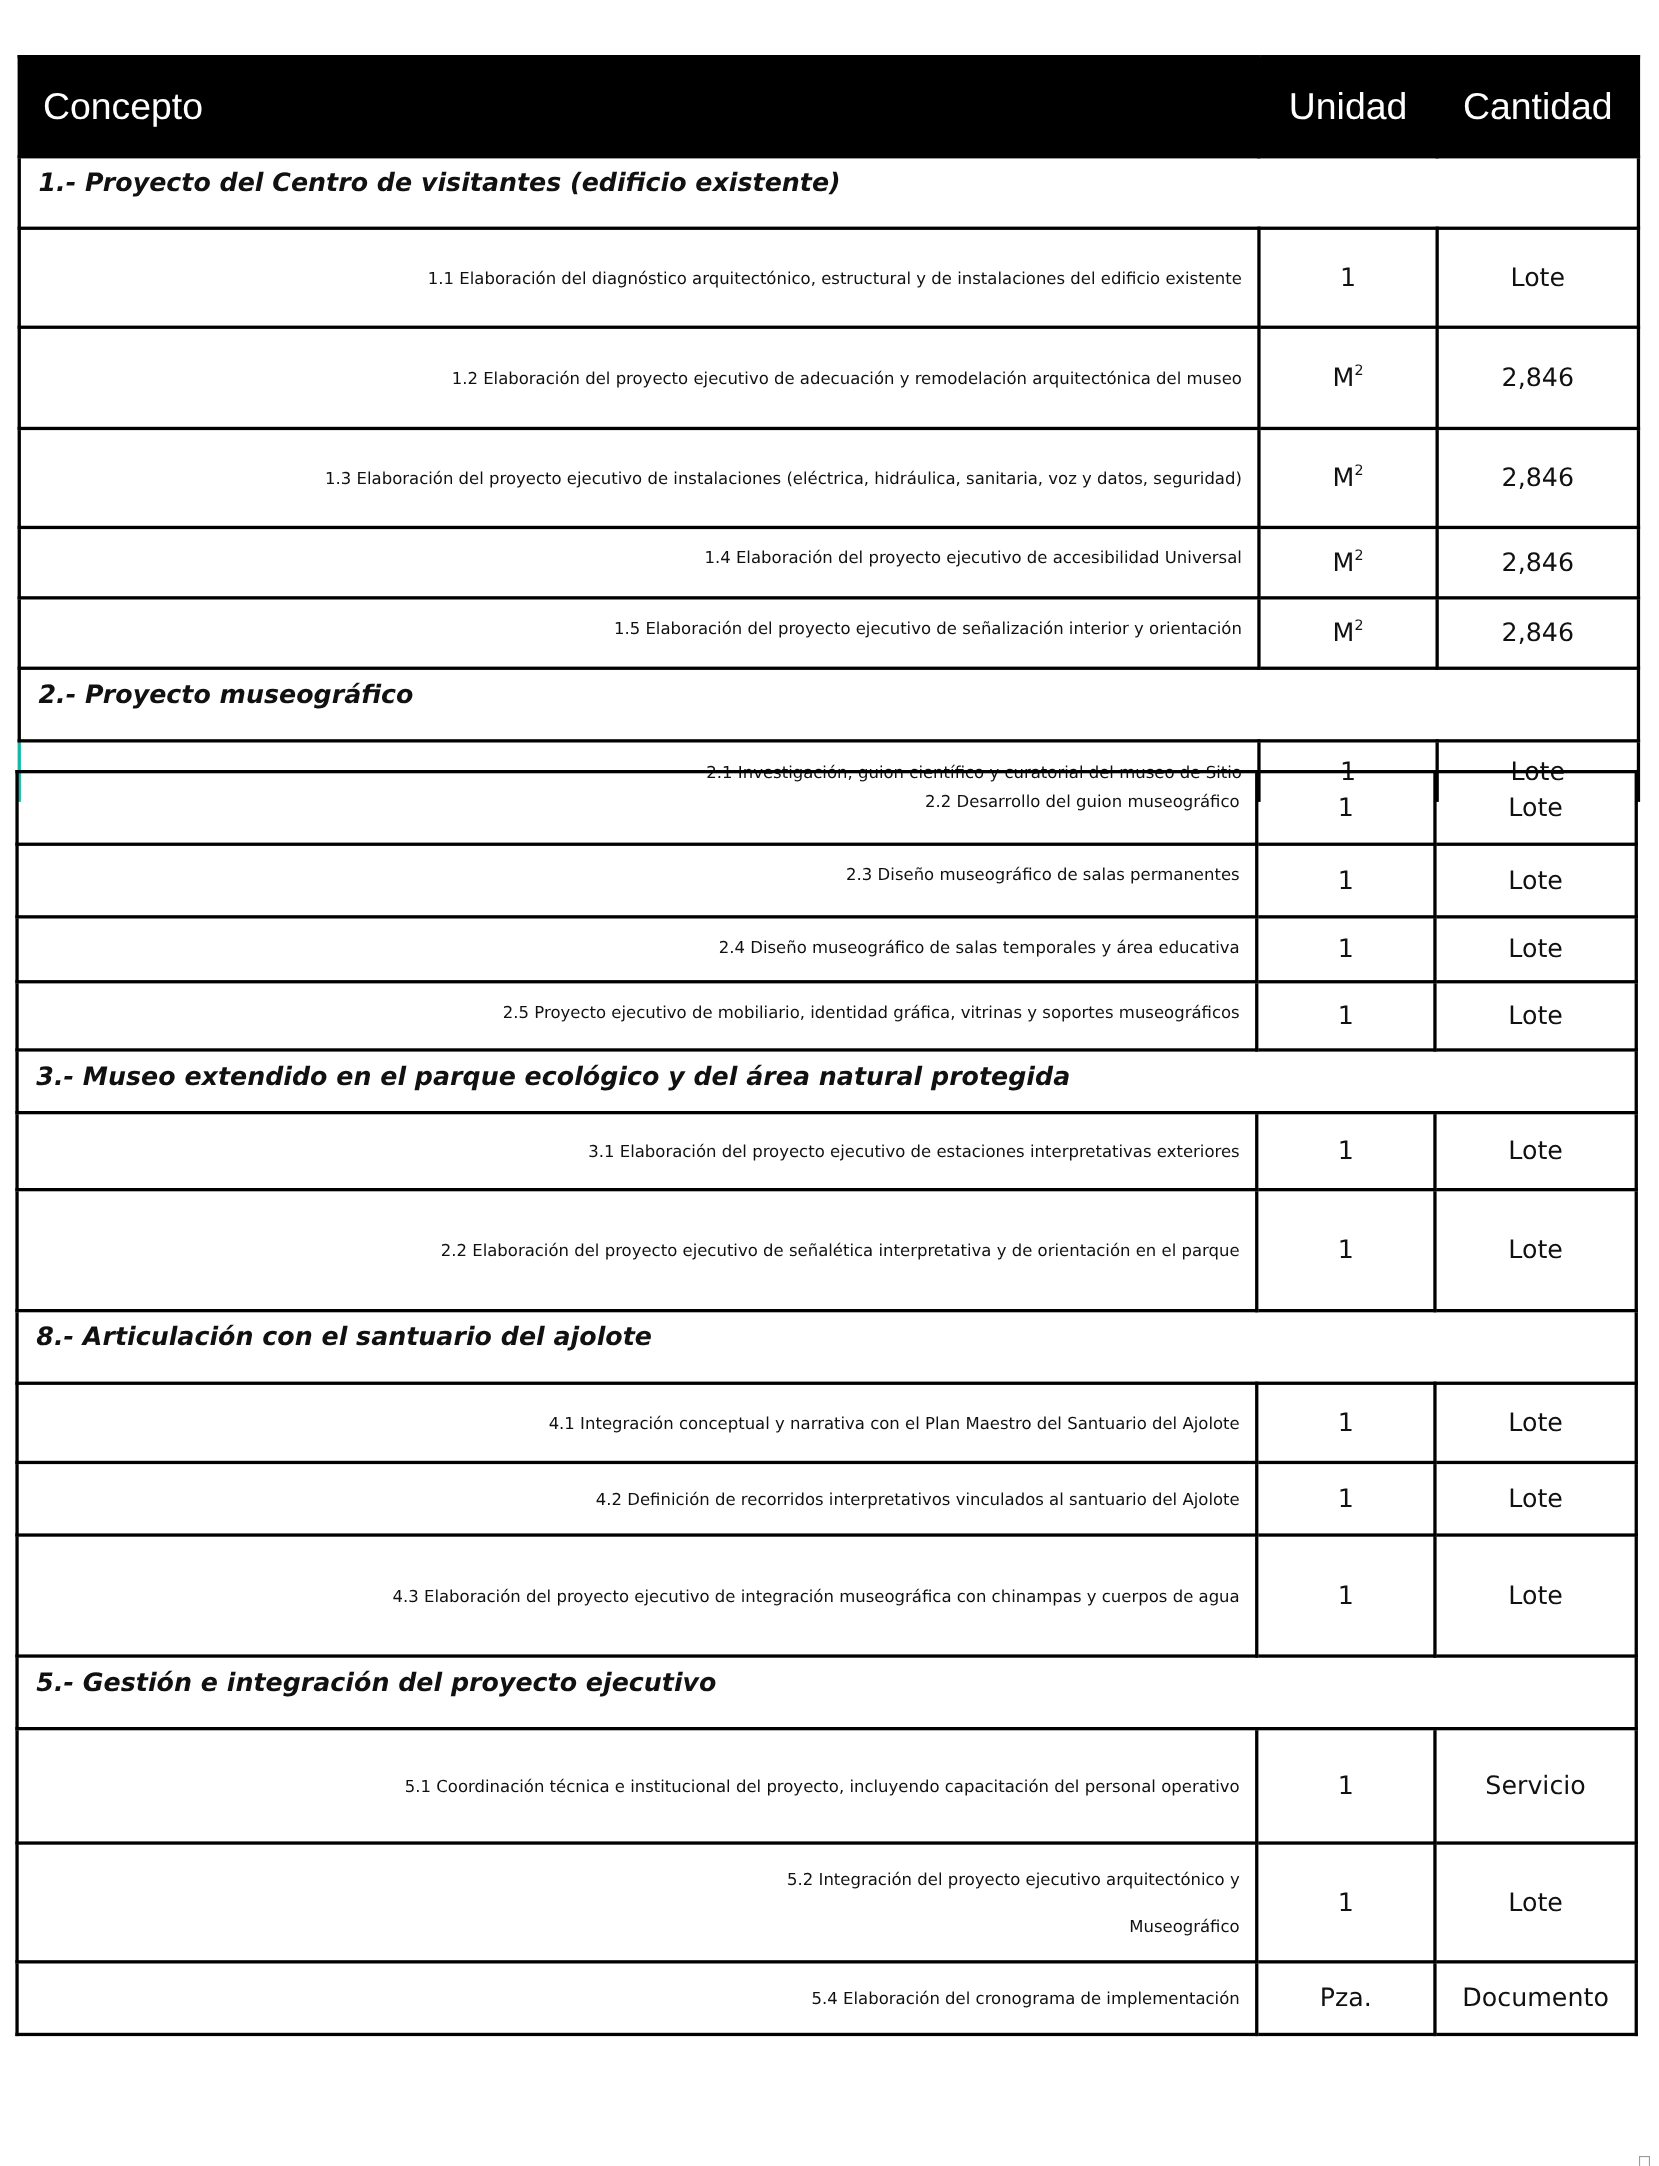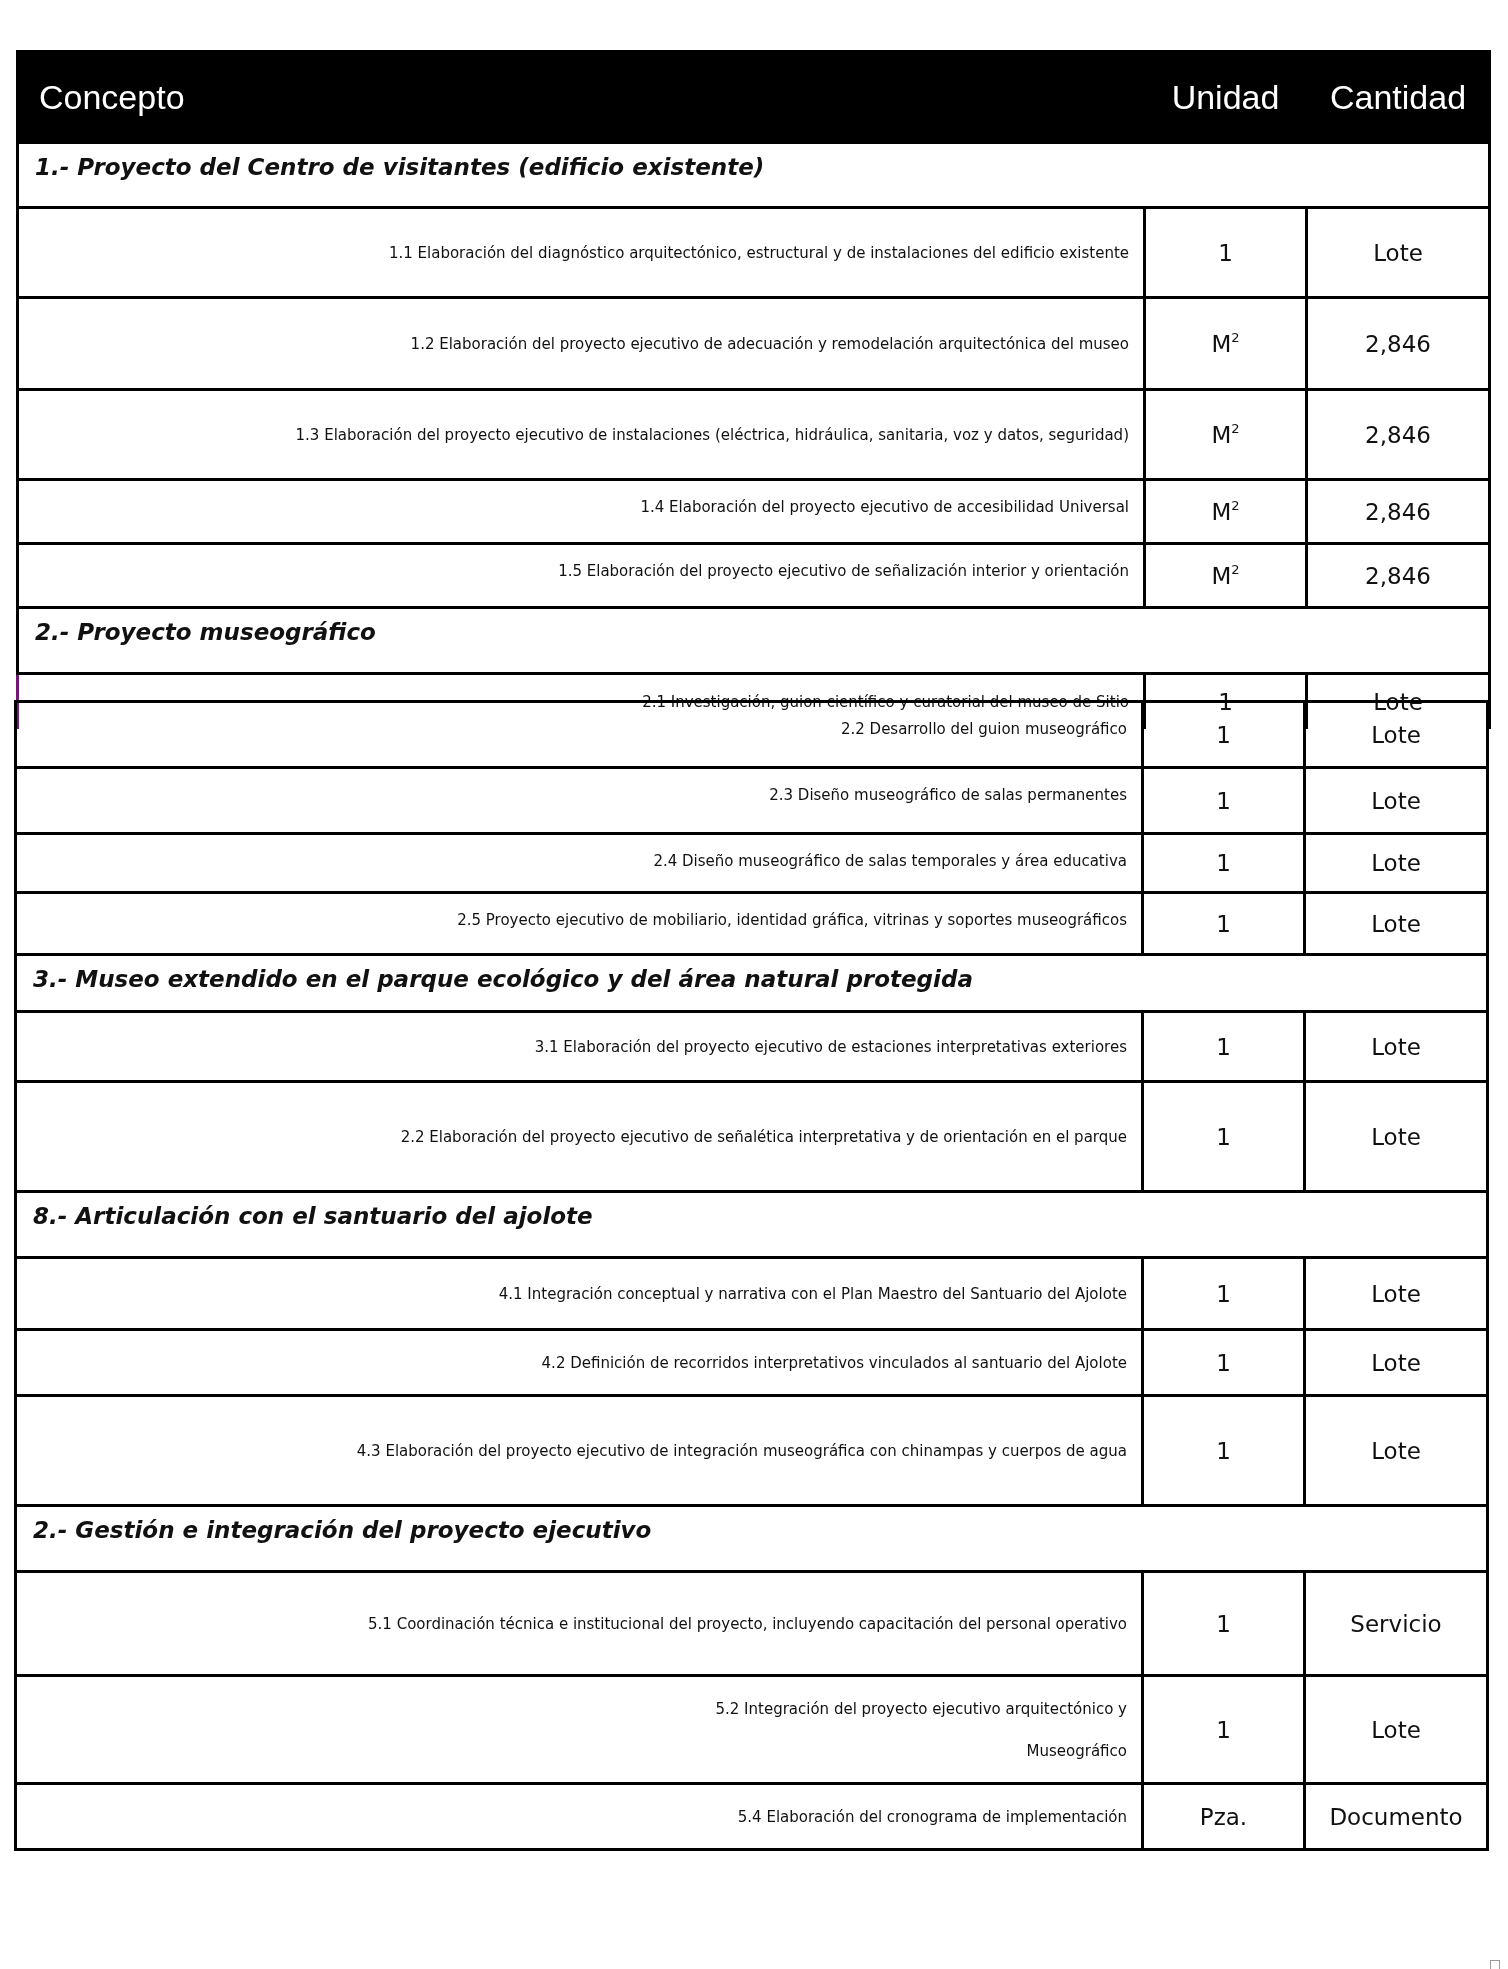--- a/index.html
+++ b/index.html
@@ -26,21 +26,21 @@
     .sec td {
       font-weight: bold; font-size: 23px; padding-left: 16px; text-align: left;
       vertical-align: top; padding-top: 10px; font-style: italic;
     }
     .item td.c { font-size: 15px; line-height: 36px; padding: 4px 14px 4px 18px; text-align: right; }
     .item td.c.top { vertical-align: top; padding-top: 8px; }
     .item td.u, .item td.q { font-size: 23px; text-align: center; }
     sup { font-size: 13px; vertical-align: 10px; }
 
     #upper tr.last-open td { border-bottom: none; }
-    #upper tr.last-open td.c { border-left: 3px solid #701a75; }
+    #upper tr.last-open td.c { border-left: 3px solid #14b8a6; }
 
     .pmark {
       position: absolute; left: 1490px; top: 1960px; width: 10px; height: 9px;
       border: 1px solid #9a9a9a; border-bottom: none;
     }
   </style>
 </head>
 <body>
 
 <table class="tbl" id="upper">
@@ -151,21 +151,21 @@
     <td class="u">1</td>
     <td class="q">Lote</td>
   </tr>
   <tr class="item" style="height:110px">
     <td class="c" style="line-height:46px">4.3 Elaboración del proyecto ejecutivo de integración museográfica con chinampas y cuerpos de agua</td>
     <td class="u">1</td>
     <td class="q">Lote</td>
   </tr>
 
   <tr class="sec" style="height:66px">
-    <td colspan="3">2.- Gestión e integración del proyecto ejecutivo</td>
+    <td colspan="3">5.- Gestión e integración del proyecto ejecutivo</td>
   </tr>
   <tr class="item" style="height:104px">
     <td class="c" style="line-height:42px">5.1 Coordinación técnica e institucional del proyecto, incluyendo capacitación del personal operativo</td>
     <td class="u">1</td>
     <td class="q">Servicio</td>
   </tr>
   <tr class="item" style="height:108px">
     <td class="c" style="line-height:42px">
       <div>5.2 Integración del proyecto ejecutivo arquitectónico y</div>
       <div>Museográfico</div>

